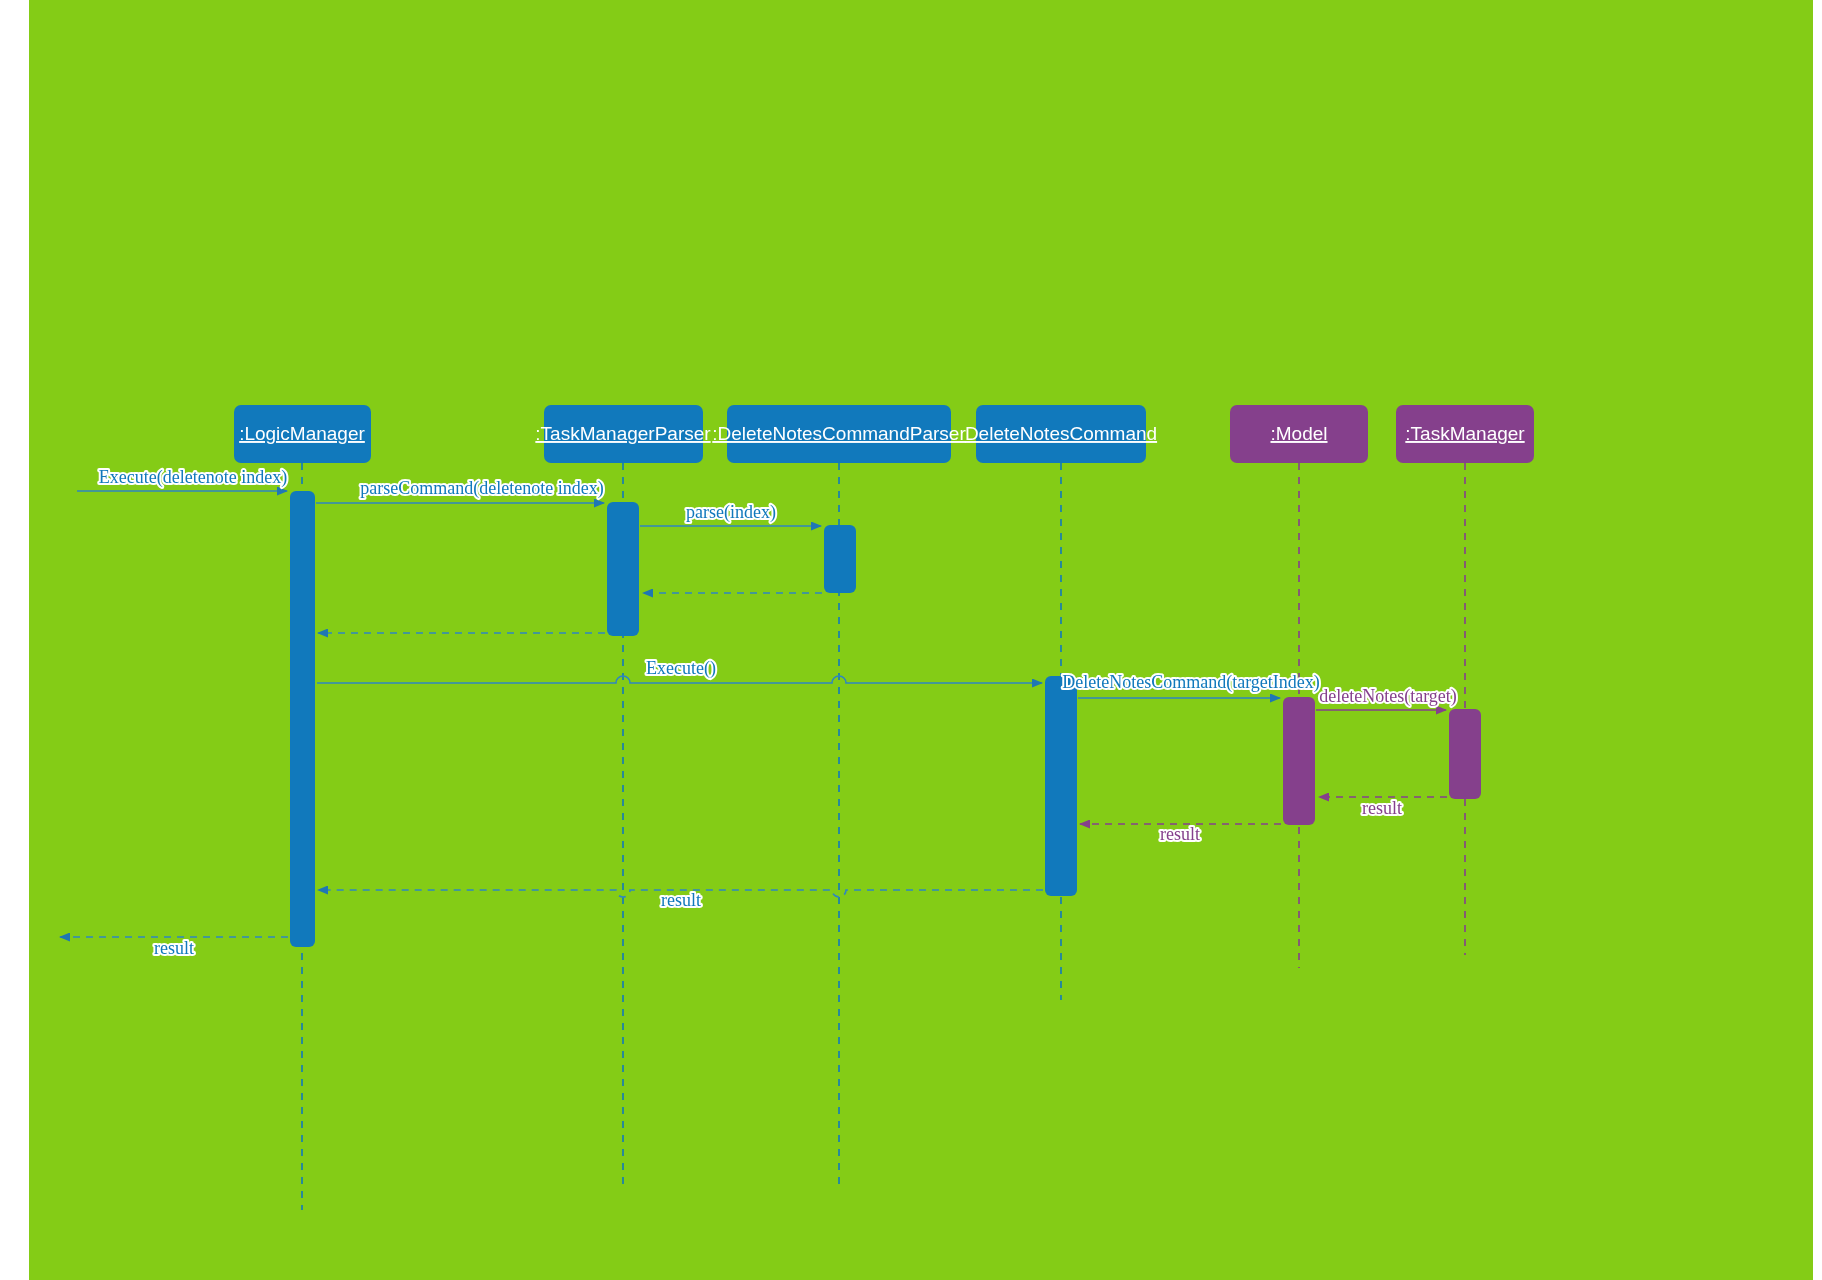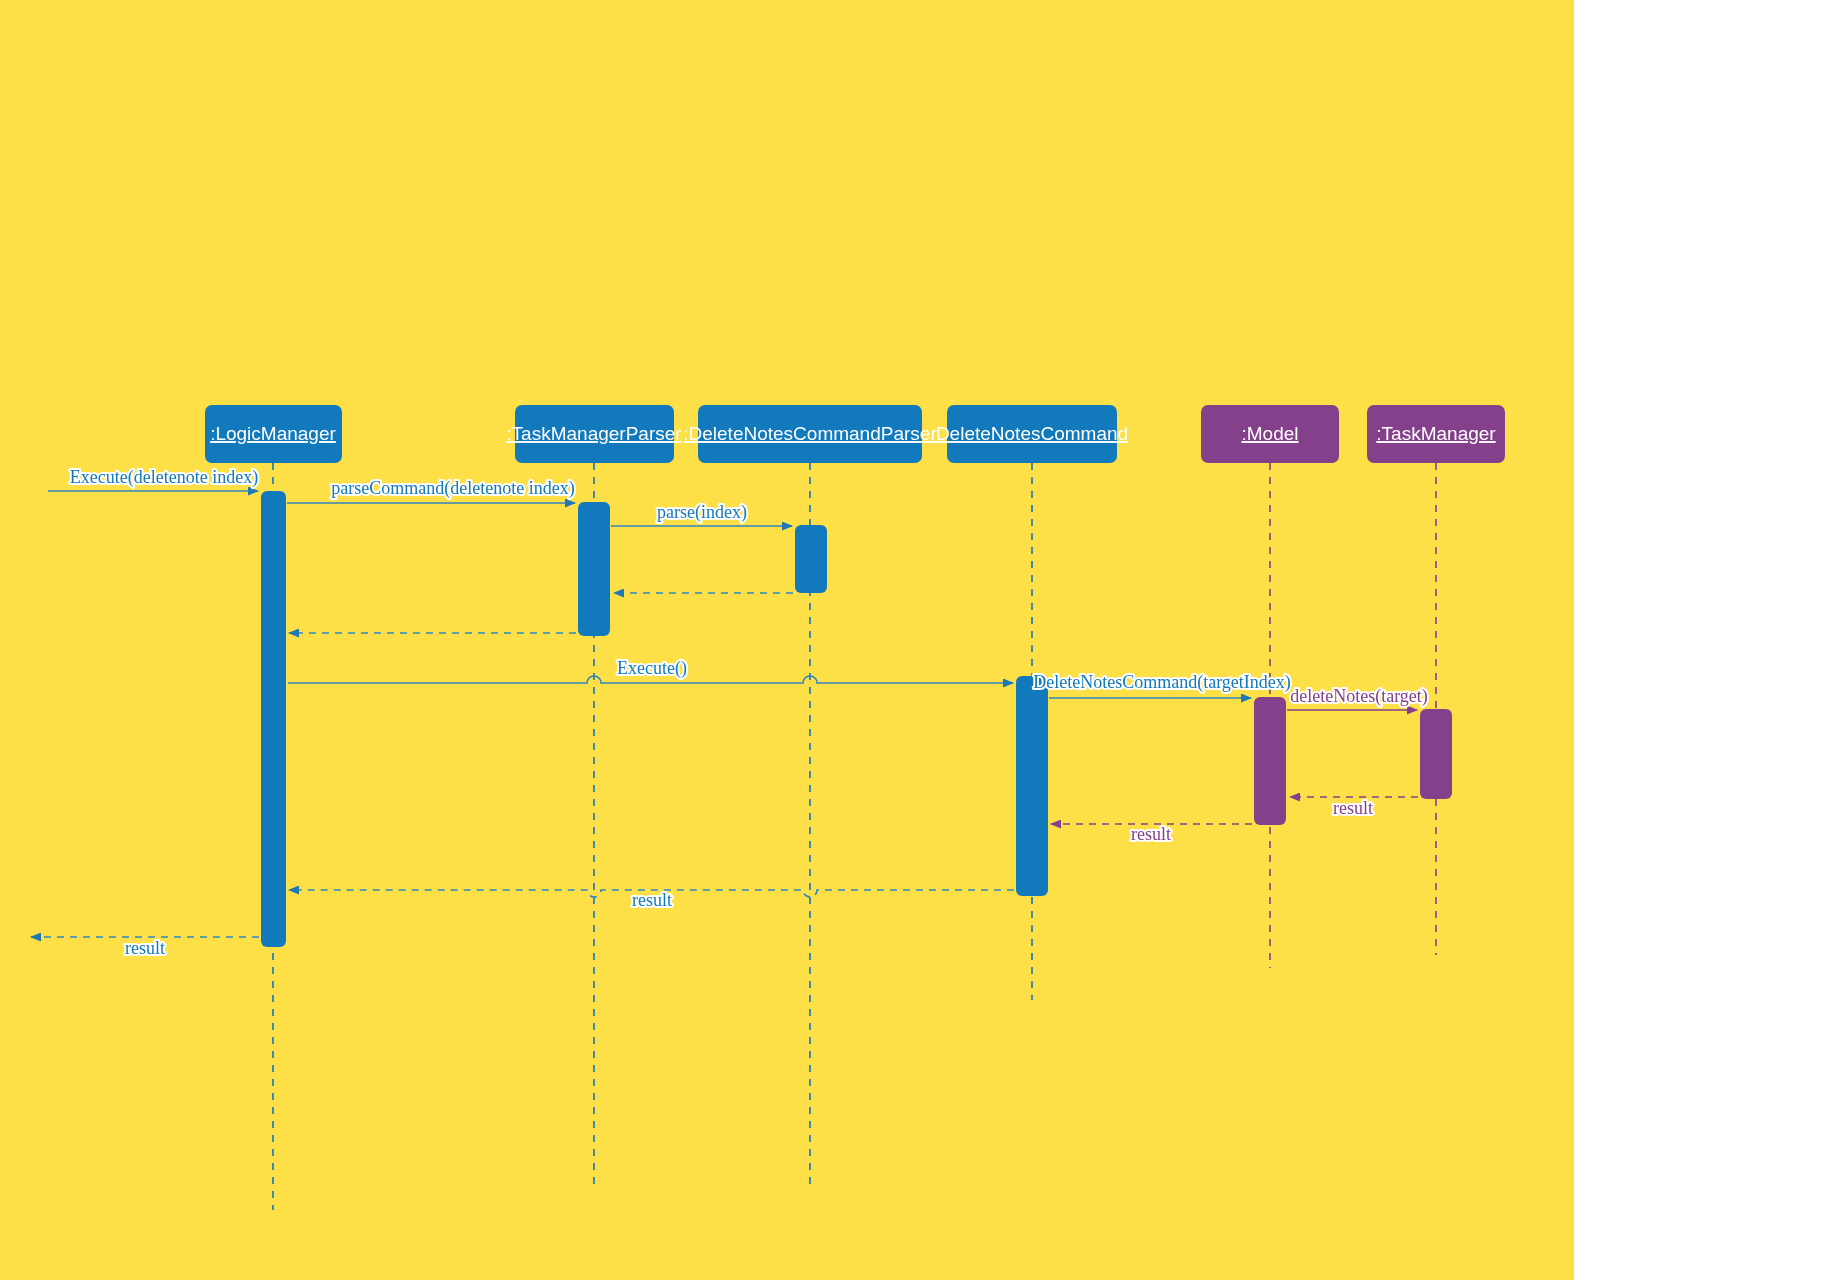--- a/index.html
+++ b/index.html
@@ -8,23 +8,24 @@
     background: #ffffff;
   }
   body {
     width: 1822px;
     height: 1280px;
     font-family: "Liberation Serif", serif;
     overflow: hidden;
   }
   #diagram-root {
     position: relative;
-    width: 1574px;
+    width: 1784px;
     height: 1280px;
-    background: #fde047;
+    background: #84cc16;
+    margin-left: 29px;
   }
   svg#seq-svg {
     position: absolute;
     left: 0;
     top: 0;
     width: 1822px;
     height: 1280px;
     display: block;
   }
   .lifeline-label {

